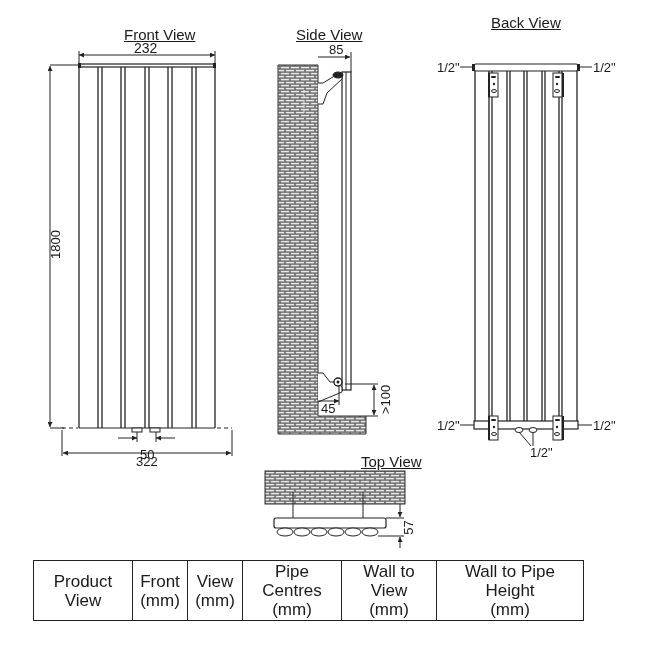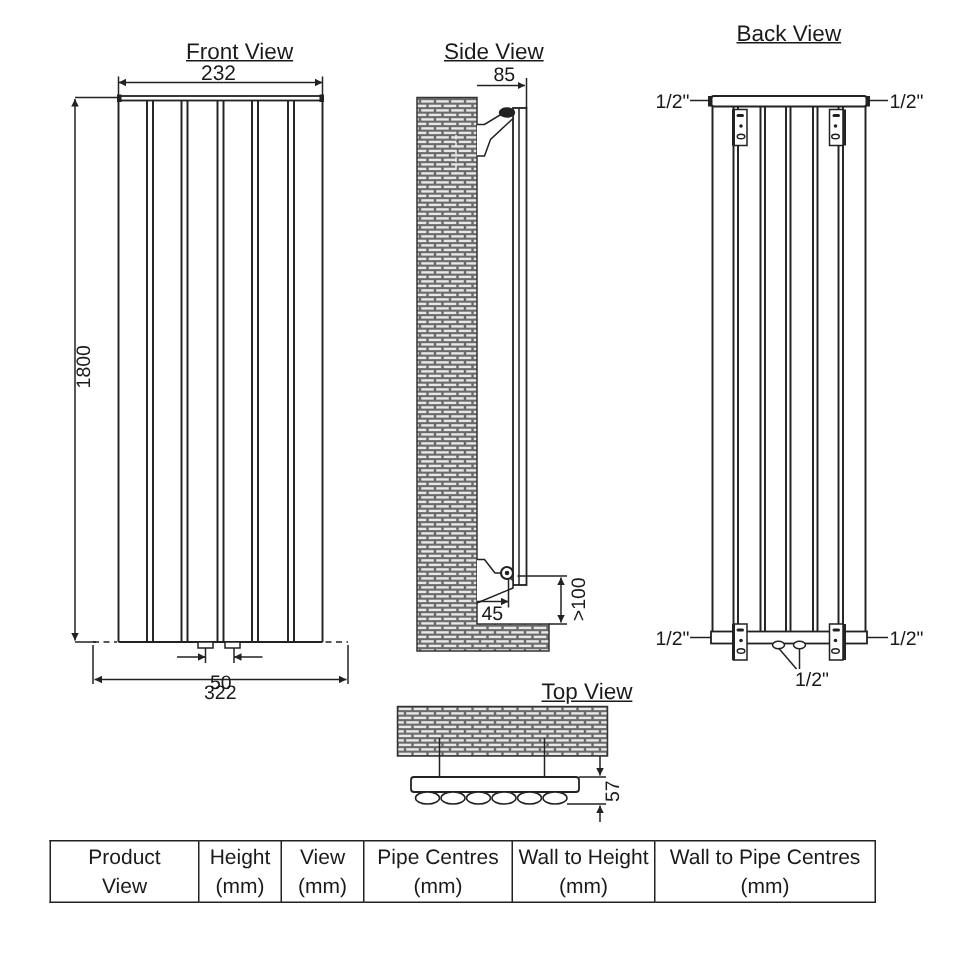--- a/index.html
+++ b/index.html
@@ -3,21 +3,21 @@
 <meta charset="utf-8">
 <style>
   html, body { margin:0; padding:0; background:#ffffff; }
   body { width:650px; height:650px; position:relative; overflow:hidden;
          font-family:"Liberation Sans", sans-serif; color:#1a1a1a; }
   .lbl { position:absolute; font-size:13px; white-space:nowrap; line-height:1; }
   .title { position:absolute; font-size:15px; white-space:nowrap; line-height:1;text-decoration:underline; }
   svg.draw { position:absolute; left:0; top:0; }
   .rot { transform:rotate(-90deg); transform-origin:center; }
   table.spec { position:absolute; left:33px; top:560px; border-collapse:collapse;
-               font-size:14px; color:#1a1a1a; }
+               font-size:17px; color:#1a1a1a; }
   table.spec td, table.spec th { border:1.2px solid #222; text-align:center;
                font-weight:normal; padding:1px 3px; line-height:19px; }
 </style>
 </head>
 <body>
 
 <svg class="draw" width="650" height="650" viewBox="0 0 650 650">
   <defs>
     <pattern id="brick" width="10" height="6" patternUnits="userSpaceOnUse">
       <rect width="10" height="6" fill="#6a6a6a"></rect>
@@ -196,20 +196,20 @@
 <span class="lbl" style="left:593px;top:419px;">1/2"</span>
 <span class="lbl" style="left:530px;top:446px;">1/2"</span>
 
 <span class="title" style="left:313px;top:454px;margin-left:48px;">Top View</span>
 <span class="lbl rot" style="left:401px;top:521px;">57</span>
 
 <table class="spec">
   <tbody>
       <tr>
     <th style="width:92px"><span>Product</span><br><span>View</span></th>
-    <th style="width:48px"><span>Height</span><br><span>(mm)</span></th>
+    <th style="width:48px"><span>Front</span><br><span>(mm)</span></th>
     <th style="width:48px"><span>View</span><br><span>(mm)</span></th>
     <th style="width:92px"><span>Pipe Centres</span><br><span>(mm)</span></th>
-    <th style="width:88px"><span>Wall to Height</span><br><span>(mm)</span></th>
-    <th style="width:140px"><span>Wall to Pipe Centres</span><br><span>(mm)</span></th>
+    <th style="width:88px"><span>Wall to View</span><br><span>(mm)</span></th>
+    <th style="width:140px"><span>Wall to Pipe Height</span><br><span>(mm)</span></th>
   </tr>
 </tbody>
   </table>
 
 </body></html>

